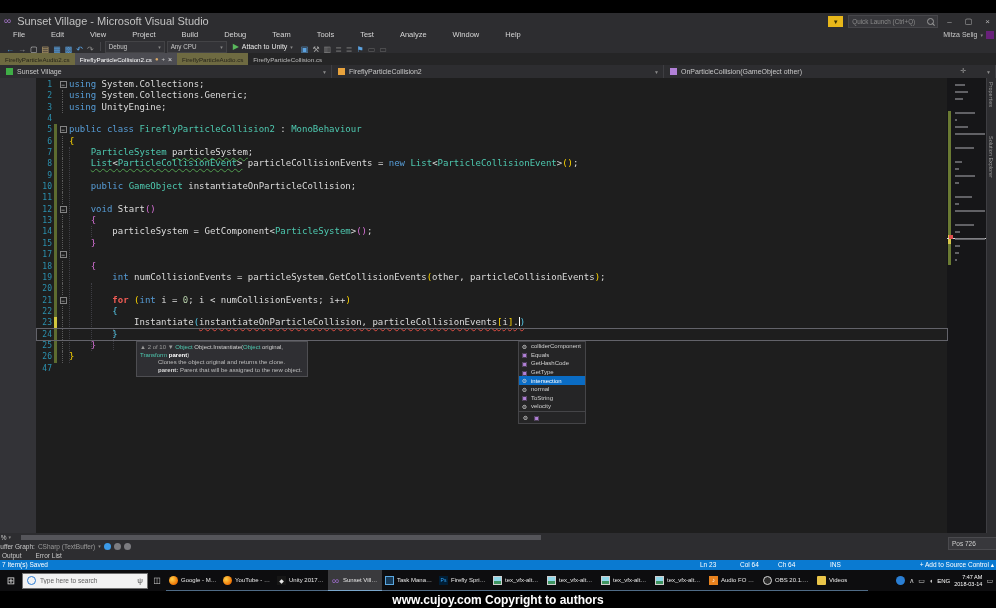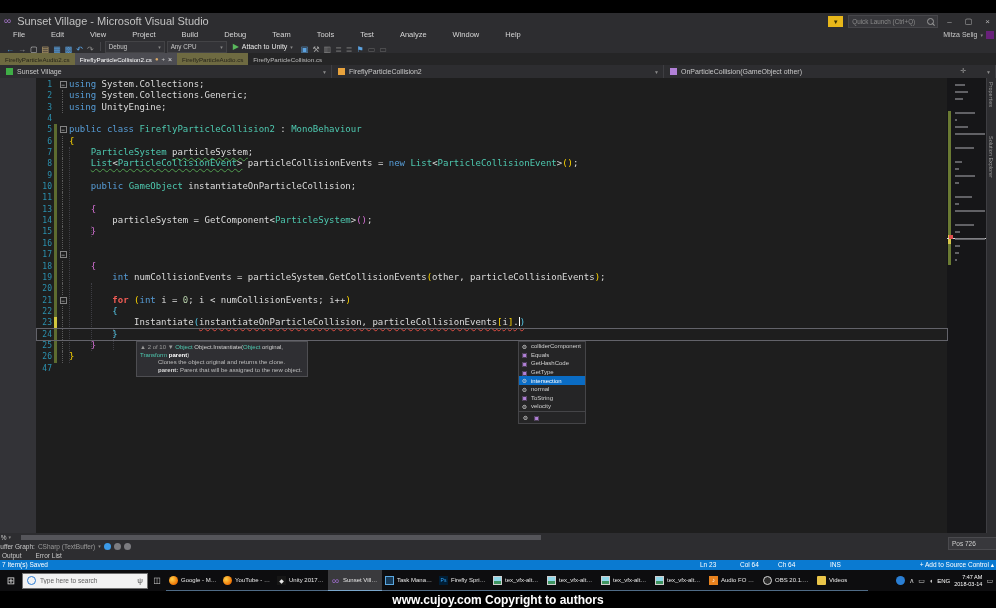--- a/index.html
+++ b/index.html
@@ -335,20 +335,28 @@
           </div>
           <div class="row">
             <span class="ln">11</span>
             <span class="chbar g"></span>
             <span class="fold">
               <span class="foldline"></span>
             </span>
             <span class="codetext"></span>
           </div>
           <div class="row">
+            <span class="ln">12</span>
+            <span class="chbar g"></span>
+            <span class="fold">
+              <span class="foldbox">−</span>
+            </span>
+            <span class="codetext"><span class="p">    </span><span class="k">void</span><span class="p"> Start</span><span class="m">()</span></span>
+          </div>
+          <div class="row">
             <span class="ln">13</span>
             <span class="chbar g"></span>
             <span class="fold">
               <span class="foldline"></span>
             </span>
             <span class="codetext"><span class="p">    </span><span class="m">{</span></span>
           </div>
           <div class="row">
             <span class="ln">14</span>
             <span class="chbar g"></span>
@@ -357,28 +365,20 @@
             </span>
             <span class="codetext"><span class="p">        particleSystem = GetComponent&lt;</span><span class="t">ParticleSystem</span><span class="p">&gt;</span><span class="m">()</span><span class="p">;</span></span>
           </div>
           <div class="row">
             <span class="ln">15</span>
             <span class="chbar g"></span>
             <span class="fold">
               <span class="foldline"></span>
             </span>
             <span class="codetext"><span class="p">    </span><span class="m">}</span></span>
-          </div>
-          <div class="row">
-            <span class="ln">16</span>
-            <span class="chbar g"></span>
-            <span class="fold">
-              <span class="foldline"></span>
-            </span>
-            <span class="codetext"></span>
           </div>
           <div class="row">
             <span class="ln">17</span>
             <span class="chbar g"></span>
             <span class="fold">
               <span class="foldbox">−</span>
             </span>
           </div>
           <div class="row">
             <span class="ln">18</span>

